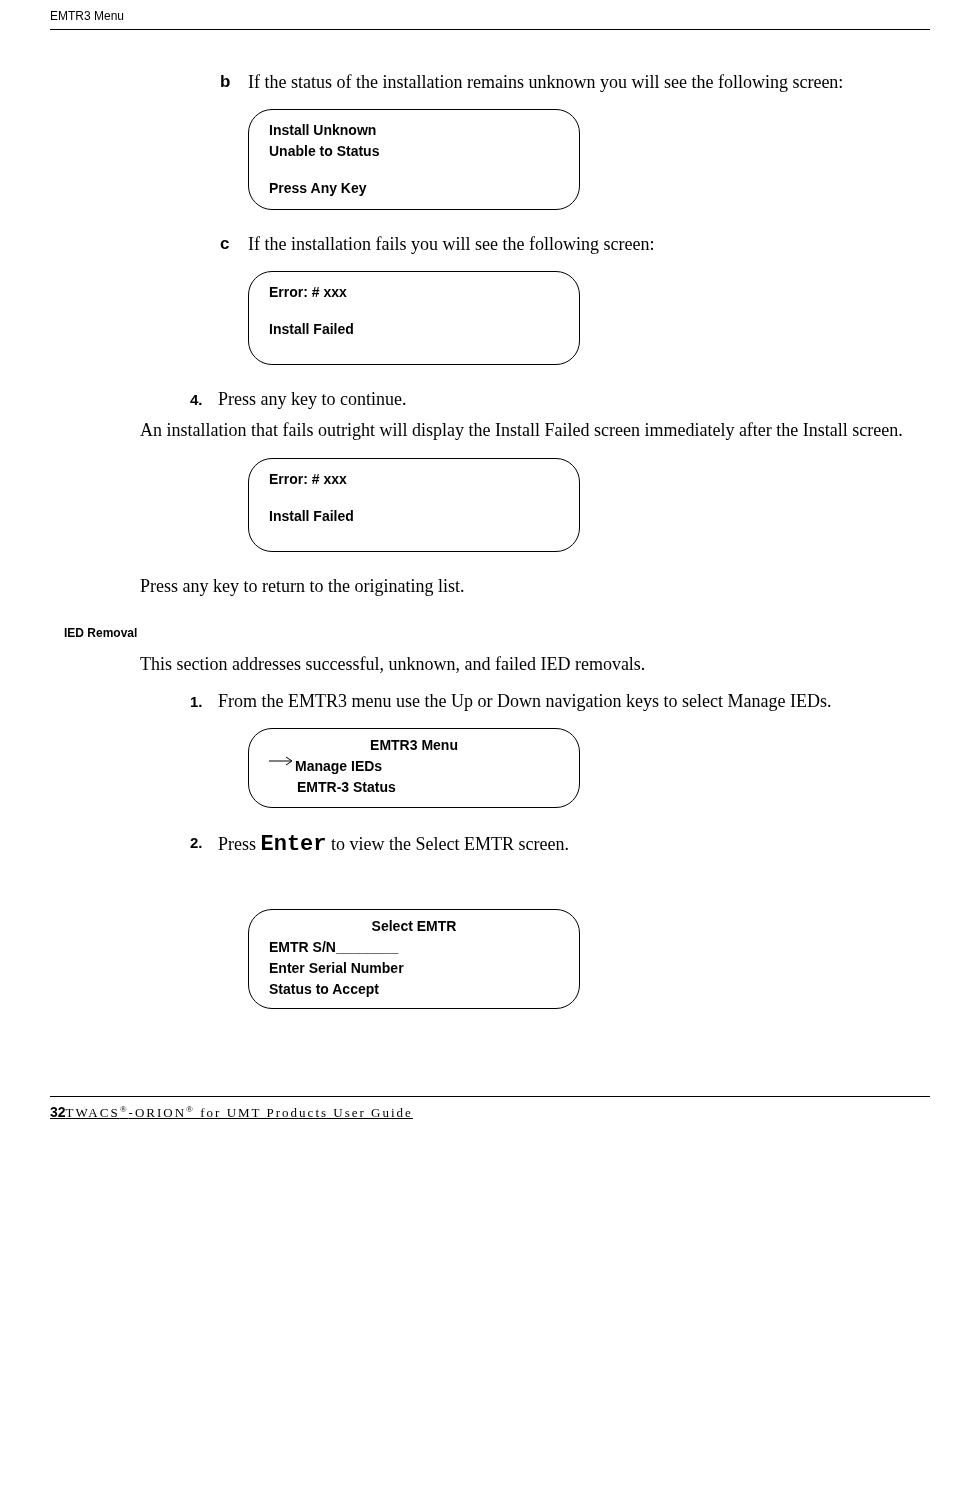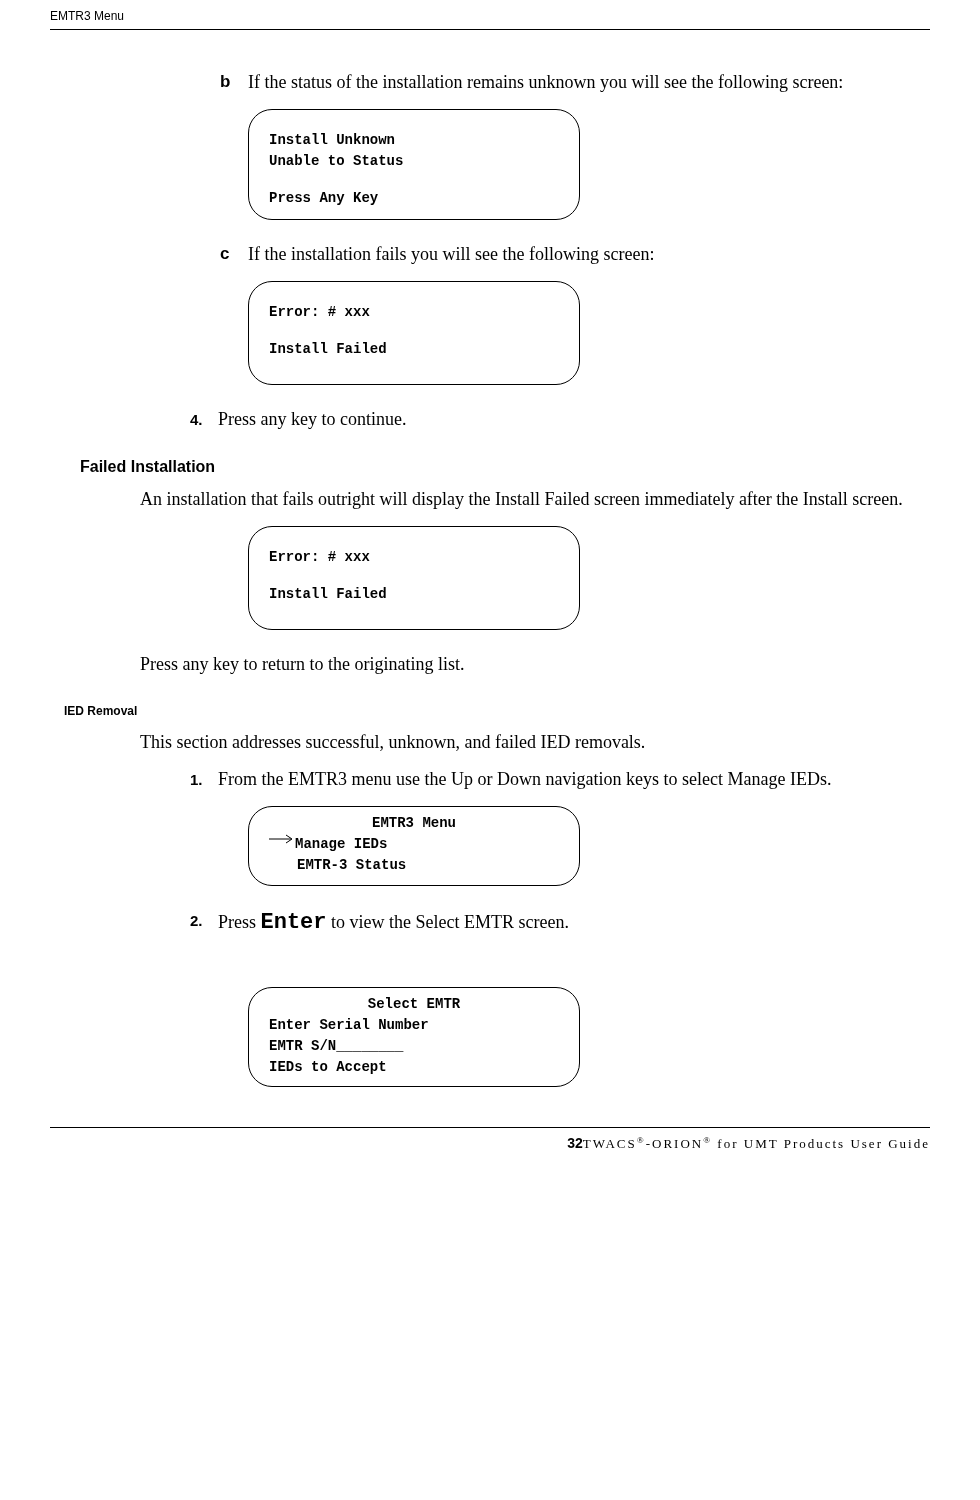--- a/index.html
+++ b/index.html
@@ -39,23 +39,23 @@
     font-size: 15px;
     min-width: 28px;
     padding-top: 2px;
   }
   .list-text { flex: 1; }
 
   .lcd {
     border: 1.5px solid #000;
     border-radius: 24px;
     width: 290px;
-    padding: 20px 20px 10px 20px;
+    padding: 10px 20px 10px 20px;
     margin: 14px 0 22px 198px;
-    font-family: Liberation Mono, monospace;
+    font-family: Liberation Sans, sans-serif;
     font-weight: bold;
     font-size: 14px;
     line-height: 1.5;
     min-height: 72px;
   }
   .lcd .lcd-title {
     text-align: center;
   }
   .lcd .lcd-indent {
     padding-left: 28px;
@@ -88,26 +88,27 @@
     margin-bottom: 12px;
   }
   strong.sans {
     font-family: Liberation Mono, monospace;
     font-size: 22px;
     font-weight: bold;
   }
 
   .footer {
     border-top: 1.5px solid #000;
-    margin-top: 40px;
+    margin-top: 87px;
     padding-top: 6px;
     display: flex;
-    justify-content: flex-end;
+    justify-content: flex-start;
     font-family: "Times New Roman", serif;
     font-size: 14px;
+    text-decoration: underline;
   }
   .footer .pnum {
     font-weight: bold;
     font-family: Verdana, Arial, sans-serif;
     font-size: 14px;
   }
   .footer .ftext {
     letter-spacing: 2px;
     font-size: 13px;
   }
@@ -143,21 +144,20 @@
     <div>Error: # xxx</div>
     <div class="gap"></div>
     <div>Install Failed</div>
   </div>
 
   <div class="list-row list-num" style="margin-left:140px;">
     <div class="bullet">4.</div>
     <div class="list-text">Press any key to continue.</div>
   </div>
 
-  <h3 class="subhead">Failed Installation</h3>
   <div class="body-text">An installation that fails outright will display the Install Failed screen immediately after the Install screen.</div>
 
   <div class="lcd">
     <div>Error: # xxx</div>
     <div class="gap"></div>
     <div>Install Failed</div>
   </div>
 
   <div class="body-text">Press any key to return to the originating list.</div>
 
@@ -183,23 +183,23 @@
 
   <div class="list-row list-num" style="margin-left:140px;">
     <div class="bullet">2.</div>
     <div class="list-text">
       <span>Press </span><strong class="sans">Enter</strong><span> to view the Select EMTR screen.</span>
     </div>
   </div>
 
   <div class="lcd" style="min-height:64px; padding-top:6px; padding-bottom:8px;margin-top:48px;">
     <div class="lcd-title">Select EMTR</div>
+    <div>EMTR S/N________</div>
     <div>Enter Serial Number</div>
-    <div>EMTR S/N________</div>
-    <div>IEDs to Accept</div>
+    <div>Status to Accept</div>
   </div>
 
   <div class="footer">
     <span class="pnum">32</span>
     <span class="ftext">
       <span>TWACS</span><sup>®</sup><span>-ORION</span><sup>®</sup><span> for UMT Products User Guide</span>
     </span>
   </div>
 
 </div>

